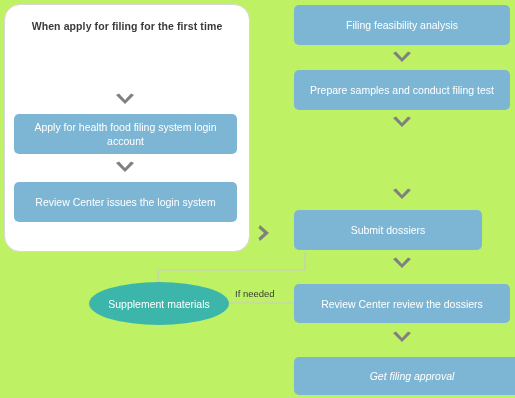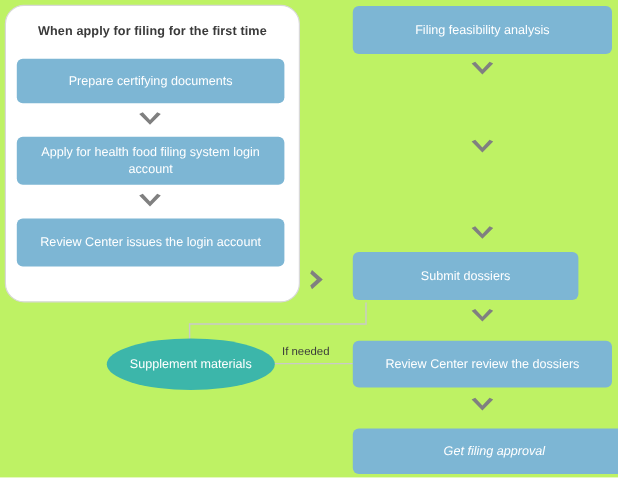--- a/index.html
+++ b/index.html
@@ -111,52 +111,52 @@
 
     <path d="M 158,284 L 158,270 L 305,270 L 305,252" fill="none" stroke="#c9c9c9" stroke-width="1.2"></path>
 
     <path d="M 228,303 L 294,303" fill="none" stroke="#c9c9c9" stroke-width="1.2"></path>
   </svg>
 
   <div class="panel"></div>
 
   <div class="panel-title">When apply for filing for the first time</div>
 
-  <div class="box" style="left:14px; top:49px; width:223px; height:37px;">Prepare certifying documents</div>
 
   <div class="chev-down" style="left:114px; top:92px;">
     <svg viewBox="0 0 22 16" width="22" height="16">
       <path d="M 2,3 L 11,12 L 20,3 L 17,1.5 L 11,8 L 5,1.5 Z" fill="#808080"></path>
     </svg>
   </div>
 
   <div class="box" style="left:14px; top:114px; width:223px; height:40px;">Apply for health food filing system login account</div>
 
   <div class="chev-down" style="left:114px; top:160px;">
     <svg viewBox="0 0 22 16" width="22" height="16">
       <path d="M 2,3 L 11,12 L 20,3 L 17,1.5 L 11,8 L 5,1.5 Z" fill="#808080"></path>
     </svg>
   </div>
 
-  <div class="box" style="left:14px; top:182px; width:223px; height:40px;">Review Center issues the login account</div>
+  <div class="box" style="left:14px; top:182px; width:223px; height:40px;">Review Center issues the login system</div>
 
   <div class="chev-right" style="left:257px; top:223px;">
     <svg viewBox="0 0 16 20" width="16" height="20">
       <path d="M 3,2 L 12,10 L 3,18 L 1.5,15 L 7,10 L 1.5,5 Z" fill="#808080"></path>
     </svg>
   </div>
 
   <div class="box" style="left:294px; top:5px; width:216px; height:40px;">Filing feasibility analysis</div>
 
   <div class="chev-down" style="left:391px; top:50px;">
     <svg viewBox="0 0 22 16" width="22" height="16">
       <path d="M 2,3 L 11,12 L 20,3 L 17,1.5 L 11,8 L 5,1.5 Z" fill="#808080"></path>
     </svg>
   </div>
 
+  <div class="box" style="left:294px; top:70px; width:216px; height:40px;">Prepare samples and conduct filing test</div>
 
   <div class="chev-down" style="left:391px; top:115px;">
     <svg viewBox="0 0 22 16" width="22" height="16">
       <path d="M 2,3 L 11,12 L 20,3 L 17,1.5 L 11,8 L 5,1.5 Z" fill="#808080"></path>
     </svg>
   </div>
 
 
   <div class="chev-down" style="left:391px; top:187px;">
     <svg viewBox="0 0 22 16" width="22" height="16">

